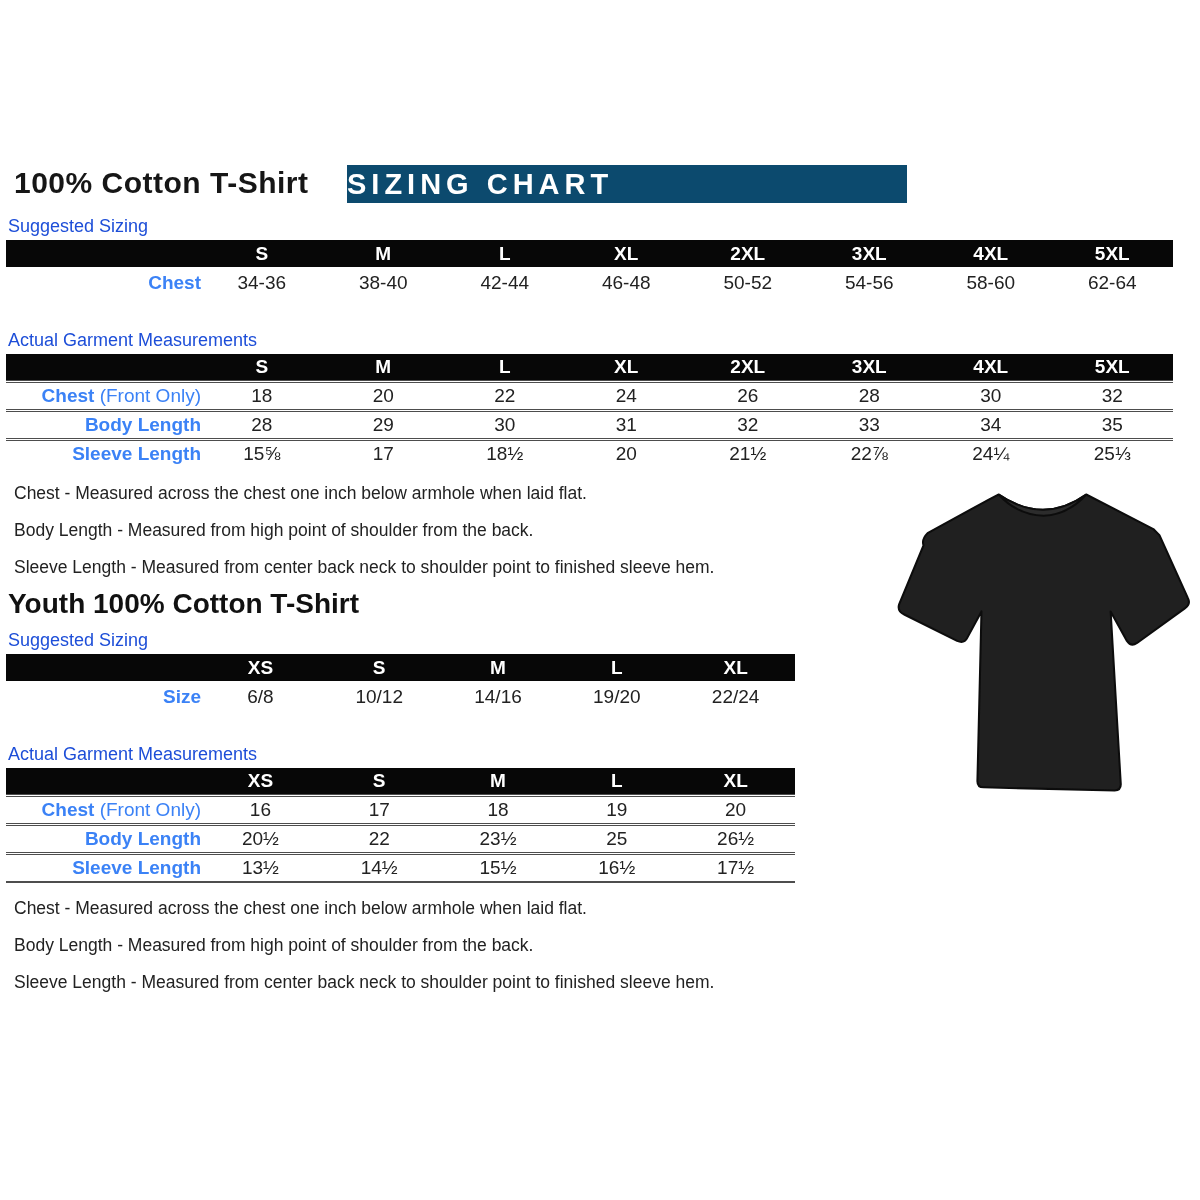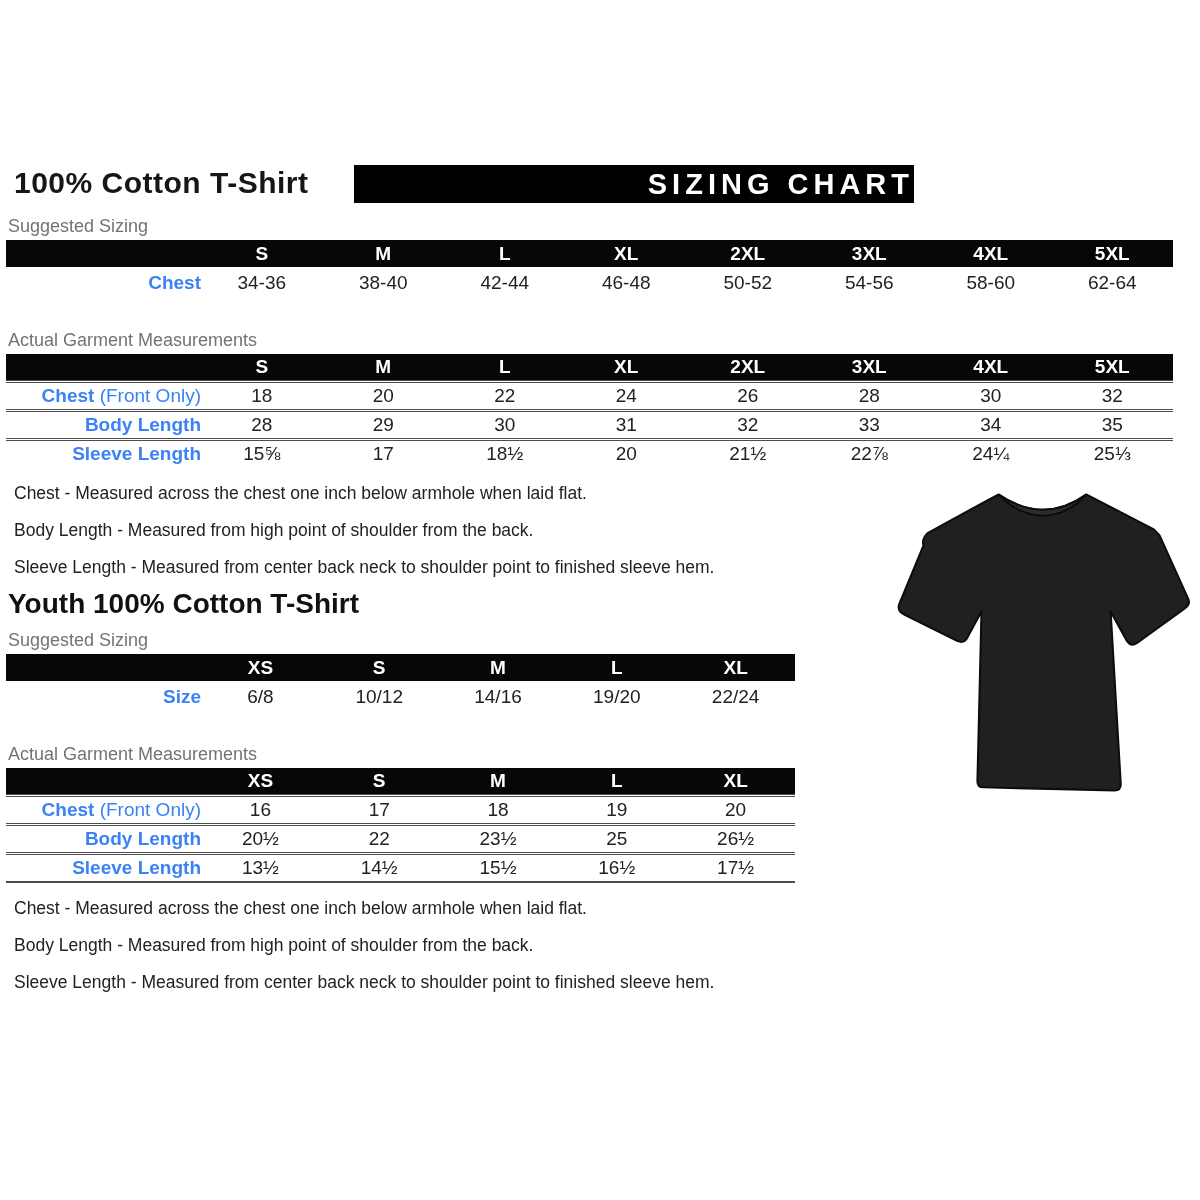--- a/index.html
+++ b/index.html
@@ -2,24 +2,24 @@
 <html><head>
 <meta charset="utf-8">
 <style>
   * { box-sizing: border-box; margin: 0; padding: 0; }
   html, body { width: 1200px; height: 1200px; background: #ffffff; overflow: hidden; }
   body { font-family: "Liberation Sans", "DejaVu Sans", sans-serif; color: #1b1b1b; }
   .page { position: relative; width: 1200px; height: 1200px; padding: 164px 0 0 6px; }
 
   .header-row { position: relative; height: 42px; }
   .doc-title { margin-left: 8px; font-size: 30px; font-weight: 600; letter-spacing: 0.5px; line-height: 38px; color: #161616; }
-  .banner { position: absolute; left: 348px; top: 1px; width: 560px; height: 38px; background: #000000;
-            color: #fff; font-size: 29px; font-weight: 800; letter-spacing: 5px; text-align: right; line-height: 38px; }
-
-  .section-label { font-size: 18px; color: #737373; margin: 10px 0 3px 2px; }
+  .banner { position: absolute; left: 341px; top: 1px; width: 560px; height: 38px; background: #0c4a6e;
+            color: #fff; font-size: 29px; font-weight: 800; letter-spacing: 5px; text-align: left; line-height: 38px; }
+
+  .section-label { font-size: 18px; color: #1d4ed8; margin: 10px 0 3px 2px; }
   .gap-up { margin-top: 32px; }
 
   table { border-collapse: collapse; table-layout: fixed; margin-left: 0; }
   table.adult { width: 1167px; }
   table.youth { width: 789px; }
   col.c-label { width: 195px; }
   th { background: #070707; color: #ffffff; font-size: 19px; font-weight: 700; height: 27px; text-align: center; padding: 0; }
   td { font-size: 19px; color: #222; height: 31px; text-align: center; vertical-align: middle; padding: 0; }
   td.lbl { text-align: right; padding-left: 10px; font-weight: 700; color: #3b82f6; }
   td.lbl .suffix { font-weight: 400; }

